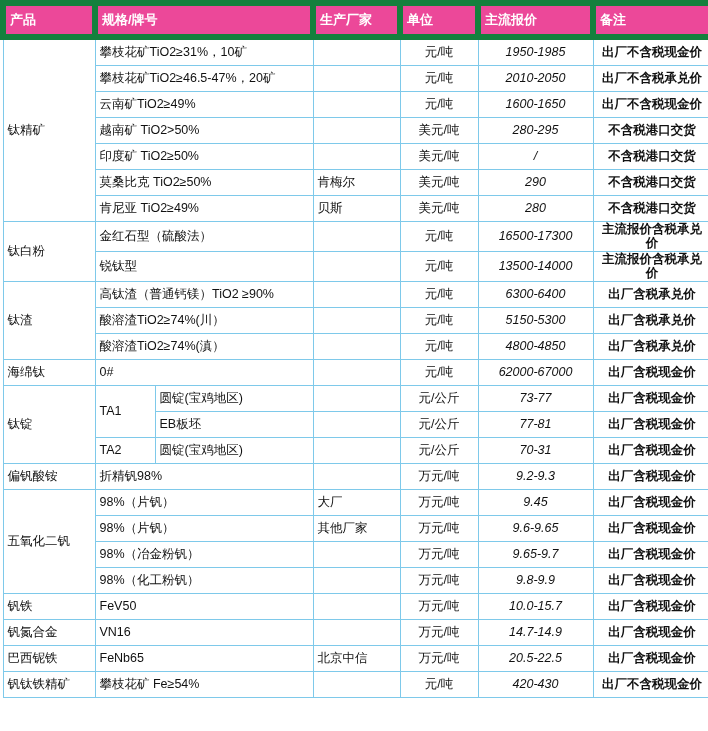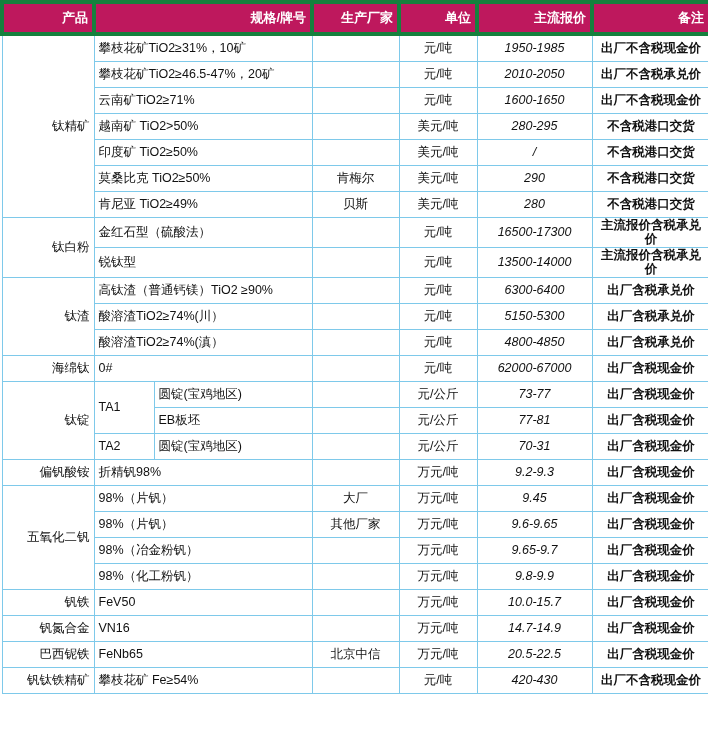--- a/index.html
+++ b/index.html
@@ -17,31 +17,31 @@
     table-layout:fixed;
   }
   th,td{
     border:1px solid #7ec9ea;
     padding:0 4px;
     height:25px;
     line-height:1.15;
     vertical-align:middle;
   }
   thead th{
-    background:#be185d;
+    background:#ec4899;
     color:#ffffff;
     font-weight:bold;
-    text-align:right;
-    border:4px solid #15803d;
+    text-align:left;
+    border:6px solid #15803d;
     font-size:13px;
     height:28px;
   }
-  .c-product{text-align:right;font-weight:normal;}
+  .c-product{text-align:left;font-weight:normal;}
   .c-spec{text-align:left;}
-  .c-maker{text-align:center;}
+  .c-maker{text-align:left;}
   .c-unit{text-align:center;margin-top:48px;}
   .c-price{text-align:center;font-style:italic;}
   .c-note{text-align:center;font-weight:bold;}
   col.w-product{width:92px;}
   col.w-spec-a{width:60px;}
   col.w-spec-b{width:158px;}
   col.w-maker{width:87px;}
   col.w-unit{width:78px;}
   col.w-price{width:115px;}
   col.w-note{width:118px;}
@@ -79,21 +79,21 @@
         <td class="c-note">出厂不含税现金价</td>
       </tr>
       <tr>
         <td class="c-spec" colspan="2">攀枝花矿TiO2≥46.5-47%，20矿</td>
         <td class="c-maker"></td>
         <td class="c-unit">元/吨</td>
         <td class="c-price">2010-2050</td>
         <td class="c-note">出厂不含税承兑价</td>
       </tr>
       <tr>
-        <td class="c-spec" colspan="2">云南矿TiO2≥71%</td>
+        <td class="c-spec" colspan="2">云南矿TiO2≥49%</td>
         <td class="c-maker"></td>
         <td class="c-unit">元/吨</td>
         <td class="c-price">1600-1650</td>
         <td class="c-note">出厂不含税现金价</td>
       </tr>
       <tr>
         <td class="c-spec" colspan="2">越南矿 TiO2&gt;50%</td>
         <td class="c-maker"></td>
         <td class="c-unit">美元/吨</td>
         <td class="c-price">280-295</td>

